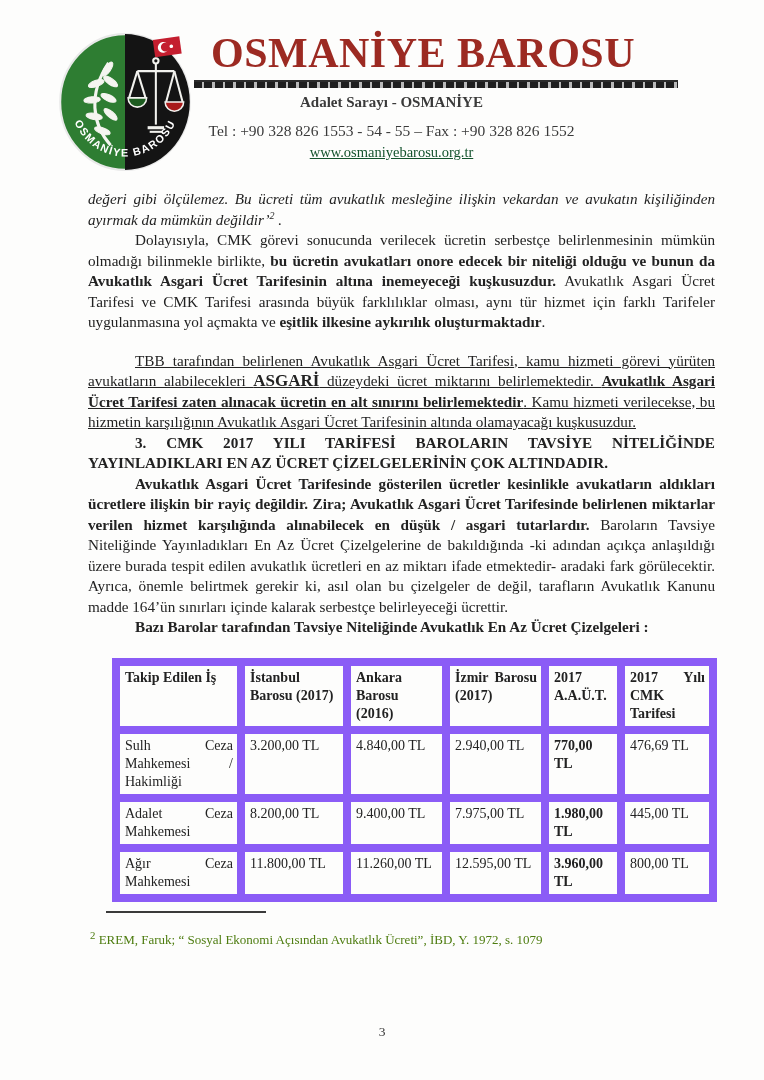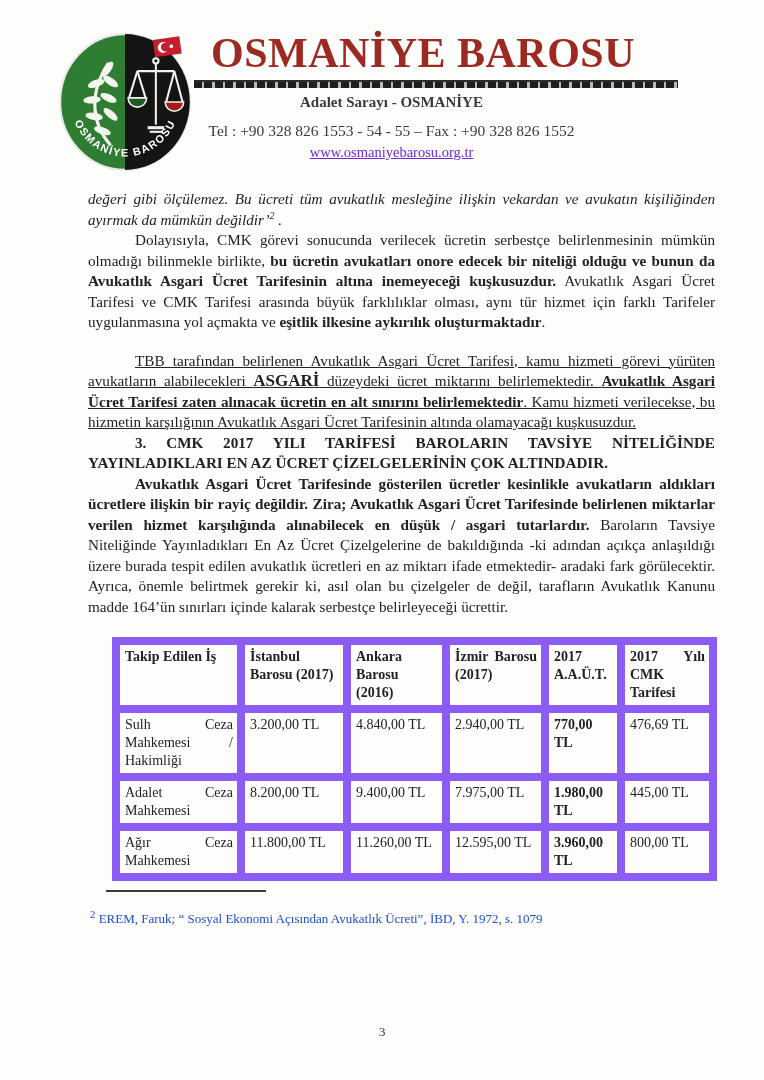--- a/index.html
+++ b/index.html
@@ -24,21 +24,21 @@
   }
   .divider {
     height:8px; margin:3px 26px 5px 0;
     border-top:2px solid #2b2b2b;
     background:repeating-linear-gradient(90deg,#1e1e1e 0 8px,#b9b9b9 8px 10.5px);
   }
   .contact { text-align:center; padding-right:115px; color:#3a3a3a; }
   .addr { font-size:15px; line-height:19px;font-weight:bold; }
   .tel  { font-size:15.5px; line-height:20px; margin-top:9px; }
   .web  { display:inline-block; font-size:14.5px; line-height:19px; margin-top:2px;
-          color:#6d28d9; text-decoration:underline; cursor:pointer; }
+          color:#14532d; text-decoration:underline; cursor:pointer; }
   
   .doc-body { padding:0 49px 0 88px; margin-top:11px;
               font-size:15.2px; line-height:20.5px; text-align:justify; }
   .para { margin:0; }
   .para.ind { text-indent:47px; }
   .para.it { font-style:italic; }
   .gap-top { margin-top:18px;text-decoration:underline; }
   .doc-body sup { font-size:10px; vertical-align:super; line-height:0; }
   .doc-body b.lg { font-size:17px; }
   
@@ -51,21 +51,21 @@
     border:8px solid #8b5cf6; padding:3px 4px 3px 5px;
     vertical-align:top; overflow:hidden;
   }
   table.fees th { font-weight:bold; text-align:justify; }
   td.rowlabel { text-align:justify; }
   td.aaut, th.aaut { font-weight:bold; }
   col.c1{width:125px} col.c2{width:106px} col.c3{width:99px}
   col.c4{width:99px}  col.c5{width:76px}  col.c6{width:92px}
   
   .fn-sep { width:160px; border-top:2px solid #3a3a3a; margin:9px 0 4px 106px; }
-  .fn { padding:0 87px 0 90px; font-size:13px; line-height:17px; color:#1d4ed8;margin-top:14px; }
+  .fn { padding:0 87px 0 90px; font-size:13px; line-height:17px; color:#4d7c0f;margin-top:14px; }
   .page-no { position:absolute; left:0; top:1024px; width:100%;
              text-align:center; font-size:13.5px; color:#333; }
 </style>
 </head>
 <body>
 
 <div class="page">
 
   <div class="hdr">
     <div class="logo-box">
@@ -123,20 +123,21 @@
       </div>
     </div>
   </div>
 
   <div class="doc-body">
     <p class="para it"><i>değeri gibi ölçülemez. Bu ücreti tüm avukatlık mesleğine ilişkin vekardan ve avukatın kişiliğinden ayırmak da mümkün değildir’</i><sup>2</sup><i> .</i></p>
     <p class="para ind"><span>Dolayısıyla, CMK görevi sonucunda verilecek ücretin serbestçe belirlenmesinin mümkün olmadığı bilinmekle birlikte, </span><b>bu ücretin avukatları onore edecek bir niteliği olduğu ve bunun da Avukatlık Asgari Ücret Tarifesinin altına inemeyeceği kuşkusuzdur.</b><span>  Avukatlık Asgari Ücret Tarifesi ve CMK Tarifesi arasında büyük farklılıklar olması, aynı tür hizmet için farklı Tarifeler uygulanmasına yol açmakta ve </span><b>eşitlik ilkesine aykırılık oluşturmaktadır</b><span>.</span></p>
     <p class="para ind gap-top"><span>TBB tarafından belirlenen Avukatlık Asgari Ücret Tarifesi, kamu hizmeti görevi yürüten avukatların alabilecekleri </span><b class="lg">ASGARİ</b><span> düzeydeki ücret miktarını belirlemektedir. </span><b>Avukatlık Asgari Ücret Tarifesi zaten alınacak ücretin en alt sınırını belirlemektedir</b><span>. Kamu hizmeti verilecekse, bu hizmetin karşılığının Avukatlık Asgari Ücret Tarifesinin altında olamayacağı kuşkusuzdur.</span></p>
     <p class="para ind"><b>3. CMK 2017 YILI TARİFESİ BAROLARIN TAVSİYE NİTELİĞİNDE YAYINLADIKLARI EN AZ ÜCRET ÇİZELGELERİNİN ÇOK ALTINDADIR.</b></p>
     <p class="para ind"><b>Avukatlık Asgari Ücret Tarifesinde gösterilen ücretler kesinlikle avukatların aldıkları ücretlere ilişkin bir rayiç değildir. Zira; Avukatlık Asgari Ücret Tarifesinde belirlenen miktarlar verilen hizmet karşılığında alınabilecek en düşük / asgari tutarlardır.</b><span>  Baroların Tavsiye Niteliğinde Yayınladıkları En Az Ücret Çizelgelerine de bakıldığında -ki adından açıkça anlaşıldığı üzere burada tespit edilen avukatlık ücretleri en az miktarı ifade etmektedir- aradaki fark görülecektir. Ayrıca, önemle belirtmek gerekir ki, asıl olan bu çizelgeler de değil, tarafların Avukatlık Kanunu madde 164’ün sınırları içinde kalarak serbestçe belirleyeceği ücrettir.</span></p>
+    <p class="para ind"><b>Bazı Barolar tarafından Tavsiye Niteliğinde Avukatlık En Az Ücret Çizelgeleri :</b></p>
 
     <table class="fees">
       <colgroup>
         <col class="c1">
           <col class="c2">
           <col class="c3">
           <col class="c4">
           <col class="c5">
           <col class="c6">
       </colgroup>

